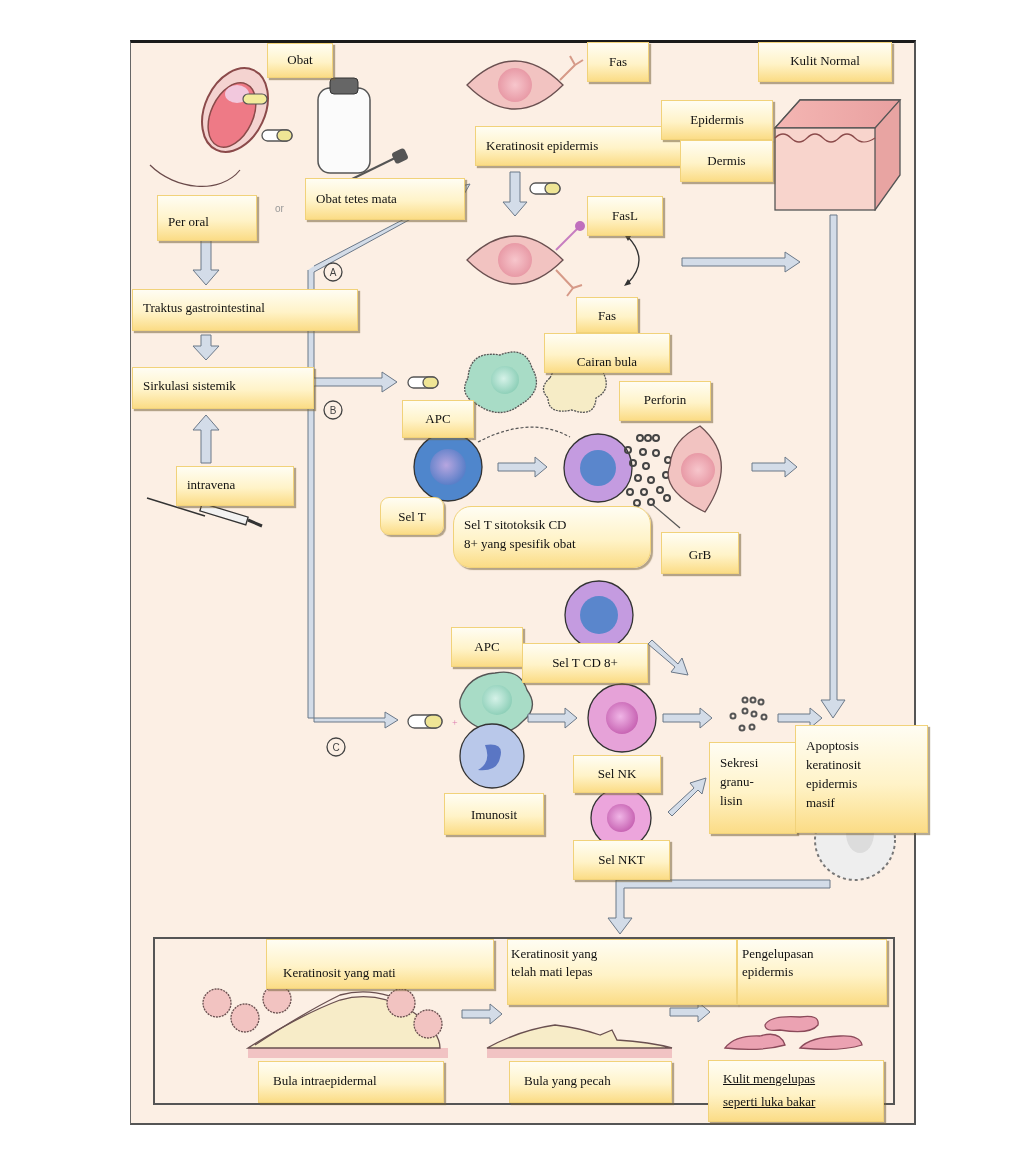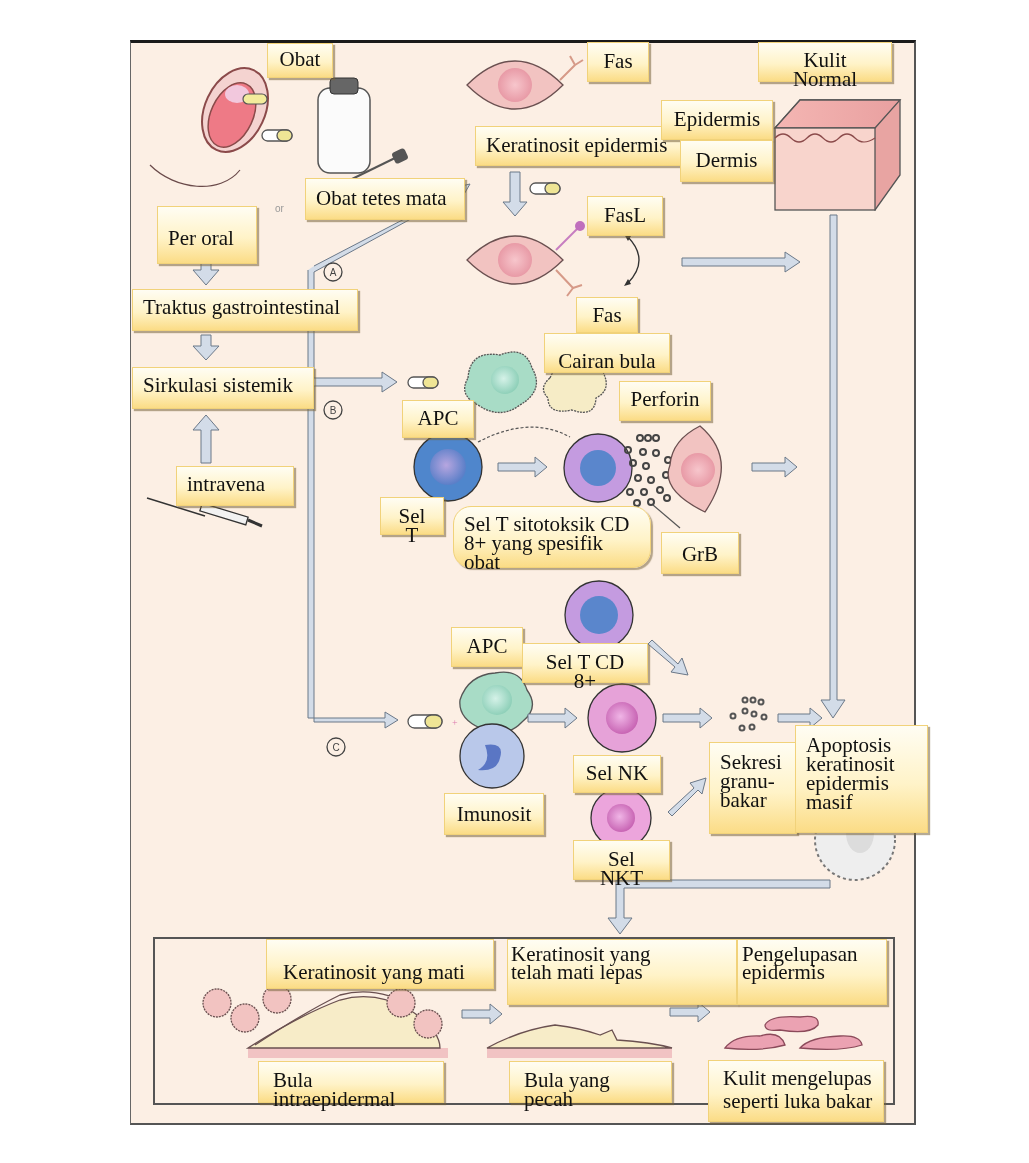--- a/index.html
+++ b/index.html
@@ -3,21 +3,21 @@
 <meta charset="utf-8">
 <style>
   html, body { margin: 0; padding: 0; background: #ffffff; }
   body { width: 1029px; height: 1163px; position: relative; overflow: hidden;
          font-family: "Liberation Serif", serif; }
   #panel { position: absolute; left: 130px; top: 40px; width: 786px; height: 1085px;
            background: #fcefe4; border-top: 3px solid #1a1a1a; border-left: 1px solid #666;
            border-right: 2px solid #555; border-bottom: 2px solid #555; box-sizing: border-box; }
   svg#art { position: absolute; left: 0; top: 0; width: 1029px; height: 1163px; }
   .lbl { position: absolute; box-sizing: border-box; color: #111;
-         font-size: 21px; line-height: 19px; padding: 6px 10px;
+         font-size: 13px; line-height: 19px; padding: 6px 10px;
          background: linear-gradient(to bottom, #fffdf3 0%, #fff3c8 55%, #fbdc86 100%);
          border: 1px solid #f1d27a; box-shadow: 2px 2px 1px rgba(120,100,60,0.55);
          white-space: pre-line; }
   .lbl.c { text-align: center; }
   #bottom-box { position: absolute; left: 153px; top: 937px; width: 742px; height: 168px;
                 border: 2px solid #555; box-sizing: border-box; }
 </style>
 </head>
 <body>
 
@@ -241,52 +241,52 @@
   <g fill="#eba2b2" stroke="#8b4a5a" stroke-width="1.3">
     <path d="M765,1025 Q770,1015 800,1017 Q820,1014 818,1025 Q810,1035 780,1030 Q765,1032 765,1025 Z"></path>
     <path d="M725,1048 Q735,1035 760,1036 Q780,1030 785,1045 Q760,1052 725,1048 Z"></path>
     <path d="M800,1048 Q810,1037 840,1036 Q860,1035 862,1045 Q840,1052 800,1048 Z"></path>
   </g>
 </svg>
 
 <div id="bottom-box"></div>
 
 <div class="lbl c" style="left:267px;top:43px;width:66px;height:35px;">Obat</div>
-<div class="lbl" style="left:157px;top:206px;width:100px;height:58px;padding-top:22px;">Per oral</div>
+<div class="lbl" style="left:157px;top:195px;width:100px;height:46px;padding-top:16px;">Per oral</div>
 <div class="lbl" style="left:305px;top:178px;width:160px;height:42px;padding-top:10px;">Obat tetes mata</div>
 <div class="lbl c" style="left:587px;top:42px;width:62px;height:40px;padding-top:9px;">Fas</div>
 <div class="lbl" style="left:443px;top:126px;width:206px;height:40px;padding-top:9px;margin-left:32px;">Keratinosit epidermis</div>
 <div class="lbl c" style="left:758px;top:42px;width:134px;height:40px;padding-top:8px;">Kulit Normal</div>
 <div class="lbl c" style="left:661px;top:100px;width:112px;height:40px;padding-top:9px;">Epidermis</div>
 <div class="lbl c" style="left:680px;top:140px;width:93px;height:42px;padding-top:10px;">Dermis</div>
 <div class="lbl c" style="left:587px;top:196px;width:76px;height:40px;padding-top:9px;">FasL</div>
 <div class="lbl c" style="left:576px;top:297px;width:62px;height:36px;padding-top:8px;">Fas</div>
 <div class="lbl" style="left:132px;top:289px;width:226px;height:42px;padding-top:8px;">Traktus gastrointestinal</div>
 <div class="lbl" style="left:132px;top:367px;width:182px;height:42px;padding-top:8px;">Sirkulasi sistemik</div>
 <div class="lbl" style="left:176px;top:466px;width:118px;height:40px;padding-top:8px;">intravena</div>
 <div class="lbl c" style="left:544px;top:333px;width:126px;height:40px;padding-top:18px;">Cairan bula</div>
 <div class="lbl c" style="left:619px;top:381px;width:92px;height:40px;padding-top:8px;">Perforin</div>
 <div class="lbl c" style="left:402px;top:400px;width:72px;height:38px;padding-top:8px;">APC</div>
-<div class="lbl c" style="left:380px;top:497px;width:64px;height:38px;padding-top:9px;">Sel T</div>
+<div class="lbl c" style="left:380px;top:497px;width:64px;height:38px;padding-top:9px;border-radius:9px;">Sel T</div>
 <div class="lbl" style="left:453px;top:506px;width:198px;height:62px;padding-top:8px;border-radius:18px;">Sel T sitotoksik CD
 8+ yang spesifik obat</div>
 <div class="lbl c" style="left:661px;top:532px;width:78px;height:42px;padding-top:12px;">GrB</div>
 <div class="lbl c" style="left:451px;top:627px;width:72px;height:40px;padding-top:9px;">APC</div>
 <div class="lbl c" style="left:522px;top:643px;width:126px;height:40px;padding-top:9px;">Sel T CD 8+</div>
 <div class="lbl c" style="left:444px;top:793px;width:100px;height:42px;padding-top:11px;">Imunosit</div>
 <div class="lbl c" style="left:573px;top:755px;width:88px;height:38px;padding-top:8px;">Sel NK</div>
 <div class="lbl c" style="left:573px;top:840px;width:97px;height:40px;padding-top:9px;">Sel NKT</div>
 <div class="lbl" style="left:709px;top:742px;width:88px;height:92px;padding-top:10px;">Sekresi
 granu-
-bakar</div>
+lisin</div>
 <div class="lbl" style="left:795px;top:725px;width:133px;height:108px;padding-top:10px;">Apoptosis
 keratinosit
 epidermis
 masif</div>
 <div class="lbl" style="left:266px;top:939px;width:228px;height:50px;padding-top:23px;padding-left:16px;">Keratinosit yang mati</div>
 <div class="lbl" style="left:507px;top:939px;width:230px;height:66px;padding:5px 3px;line-height:18px;">Keratinosit yang
 telah mati lepas</div>
 <div class="lbl" style="left:737px;top:939px;width:150px;height:66px;padding:5px 4px;line-height:18px;">Pengelupasan
 epidermis</div>
 <div class="lbl" style="left:258px;top:1061px;width:186px;height:42px;padding-top:9px;padding-left:14px;">Bula intraepidermal</div>
 <div class="lbl" style="left:509px;top:1061px;width:163px;height:42px;padding-top:9px;padding-left:14px;font-family:Liberation Serif, serif;">Bula yang pecah</div>
-<div class="lbl" style="left:708px;top:1060px;width:176px;height:62px;padding-top:6px;padding-left:14px;line-height:23px;">Kulit mengelupas
+<div class="lbl" style="left:708px;top:1060px;width:176px;height:62px;padding-top:6px;padding-left:14px;line-height:23px;text-decoration:underline;">Kulit mengelupas
 seperti luka bakar</div>
 
 </body></html>

